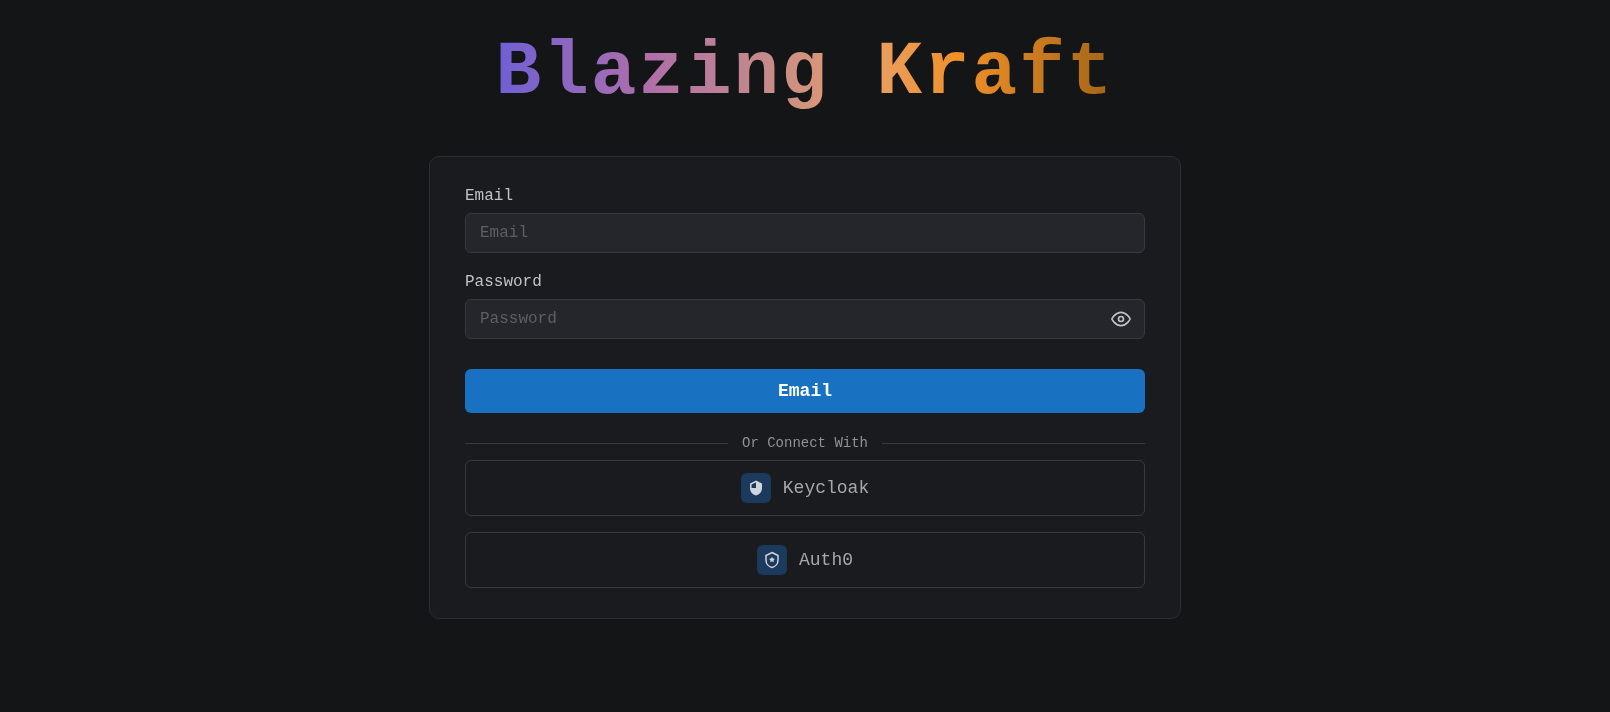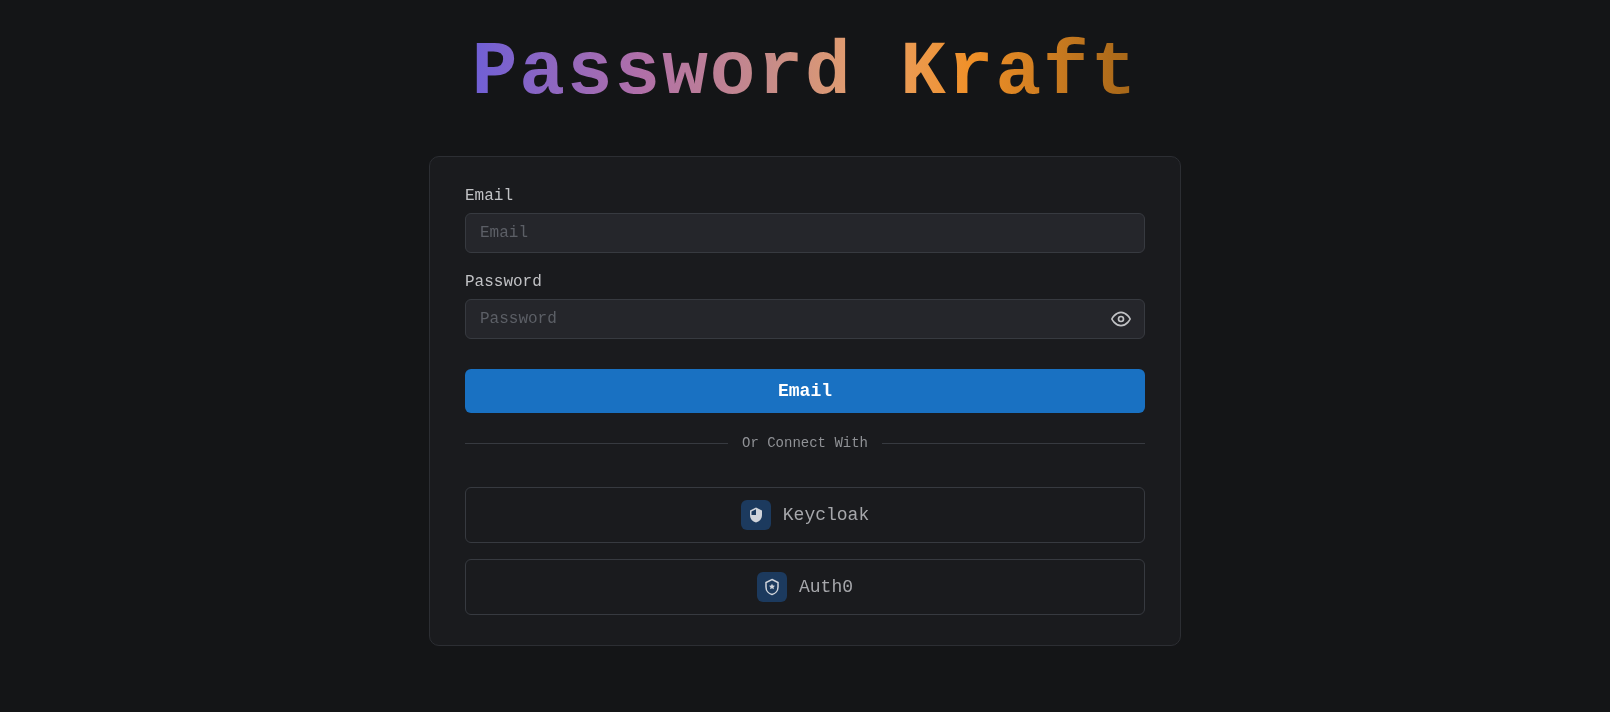--- a/index.html
+++ b/index.html
@@ -91,21 +91,21 @@
       font-size: 18px;
       font-weight: bold;
       cursor: pointer;
       margin-top: 10px;
       margin-bottom: 22px;
     }
 
     .divider {
       display: flex;
       align-items: center;
-      margin-bottom: 36px;
+      margin-bottom: 9px;
     }
 
     .divider-line {
       flex: 1;
       height: 1px;
       background: #373a40;
     }
 
     .divider-text {
       padding: 0 14px;
@@ -141,21 +141,21 @@
       background: #1c3a5e;
       border-radius: 6px;
       display: flex;
       align-items: center;
       justify-content: center;
     }
   </style>
 </head>
 <body>
 
-<div class="logo">Password Kraft</div>
+<div class="logo">Blazing Kraft</div>
 
 <div class="login-card">
   
   <label class="field-label">Email</label>
   <div class="input-wrapper">
     <input type="text" class="text-input" placeholder="Email" style="">
   </div>
 
   <label class="field-label">Password</label>
   <div class="input-wrapper">

